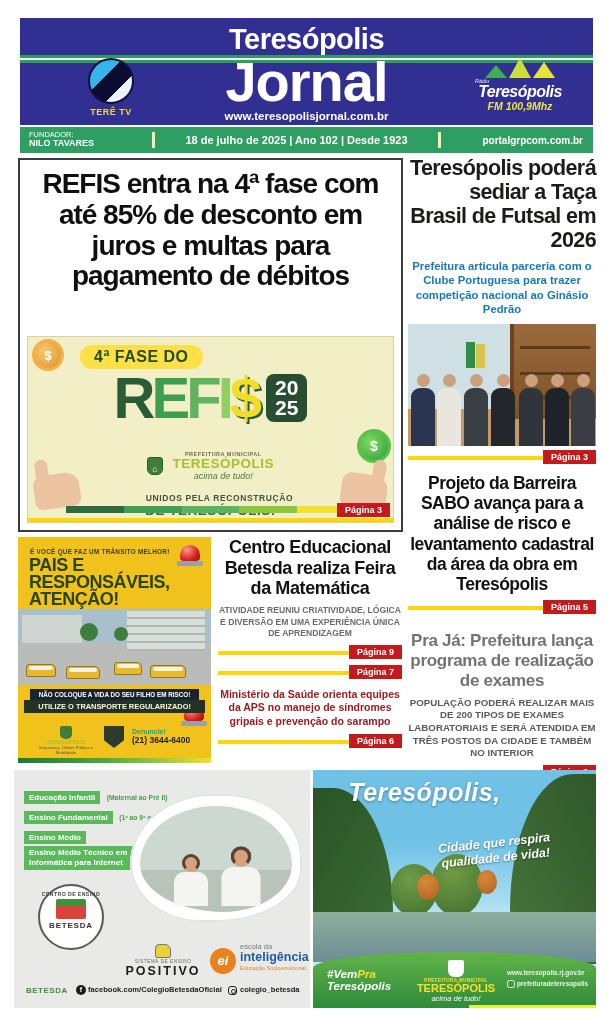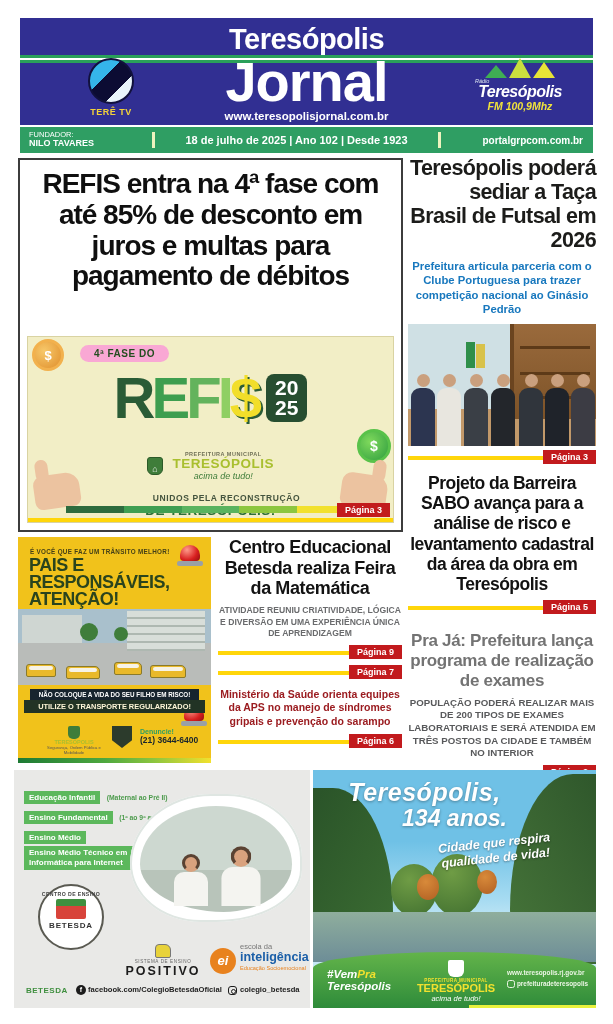--- a/index.html
+++ b/index.html
@@ -37,34 +37,34 @@
   #infobar .cell-date { flex:1; text-align:center; font-size:11px; font-weight:800; }
   #infobar .cell-portal { width:152px; text-align:right; padding-right:10px; font-size:10px; font-weight:800; }
 
   
   #leadbox { position:absolute; left:18px; top:158px; width:385px; height:374px; border:2px solid #3c3c3c; background:#fff; }
   #lead-headline { margin:9px 8px 4px; text-align:center; font-size:28px; font-weight:800; line-height:1.1; letter-spacing:-1px; color:#0f0f0f; }
   #refis-ad { position:absolute; left:7px; right:7px; top:176px; bottom:7px; background:#f2eec6; border:1px solid #d9d3a2; overflow:hidden; }
   .coin { position:absolute; border-radius:50%; display:flex; align-items:center; justify-content:center; font-weight:800; color:#fff; }
   .coin-gold { left:4px; top:2px; width:32px; height:32px; background:radial-gradient(circle at 35% 35%, #f7c86a, #e08f2c); border:3px solid #f2b14d; font-size:13px; }
   .coin-green { right:2px; top:92px; width:34px; height:34px; background:radial-gradient(circle at 35% 35%, #7fd95c, #2f9e3f); border:3px solid #59c24a; font-size:14px; }
-  .phase-pill { position:absolute; left:52px; top:8px; background:#f9a8d4; color:#234d1f; font-size:10px; font-weight:800; padding:3px 14px; border-radius:14px; letter-spacing:0.5px; }
+  .phase-pill { position:absolute; left:52px; top:8px; background:#fde047; color:#234d1f; font-size:16px; font-weight:800; padding:3px 14px; border-radius:14px; letter-spacing:0.5px; }
   .refis-row { position:absolute; left:0; top:32px; width:100%; display:flex; justify-content:center; align-items:center; }
   .refis-letter { font-size:58px; font-weight:800; line-height:1; letter-spacing:-4px; }
   .rl-0{color:#2a5c36;} .rl-1{color:#3e9e4f;} .rl-2{color:#63b35c;} .rl-3{color:#8fcf63;} .rl-4{color:#f2de2a; text-shadow:2px 2px 0 #2a5c36;}
   .year-block { margin-left:8px; background:#274e30; border-radius:8px; padding:4px 9px; text-align:center; }
   .year-block div { color:#fff; font-weight:800; font-size:21px; line-height:0.95; }
   .crest-row { position:absolute; left:0; top:114px; width:100%; text-align:center; }
   .crest { display:inline-block; width:16px; height:18px; background:#3f7d3a; border-radius:3px 3px 6px 6px; border:1px solid #2c5a28; vertical-align:middle; margin-right:5px; }
   .crest-inner { display:inline-block; width:100%; text-align:center; color:#fff; font-size:9px; line-height:18px; }
   .crest-texts { display:inline-block; vertical-align:middle; text-align:center; }
   .org-small { font-size:5.5px; color:#707057; font-weight:700; letter-spacing:0.5px; }
   .org-name { font-size:13.5px; font-weight:800; color:#a9bf2f; line-height:1; letter-spacing:0.5px; }
   .org-tagline { font-size:9px; font-style:italic; color:#3f7d3a; }
-  .slogan1 { position:absolute; left:16px; top:156px; width:100%; text-align:center; font-size:8.5px; font-weight:700; color:#44543e; letter-spacing:0.6px; }
+  .slogan1 { position:absolute; left:9px; top:156px; width:100%; text-align:center; font-size:8.5px; font-weight:700; color:#44543e; letter-spacing:0.6px; }
   .slogan2 { position:absolute; left:0; top:166px; width:100%; text-align:center; font-size:13.5px; font-weight:800; color:#2c6e38; letter-spacing:0.5px; }
   .thumb { position:absolute; width:46px; height:34px; background:#ecc3a0; border-radius:10px 14px 8px 8px; }
   .thumb:before { content:""; position:absolute; top:-16px; width:13px; height:22px; background:#ecc3a0; border-radius:7px; }
   .thumb-left { left:6px; bottom:14px; transform:rotate(-8deg); } .thumb-left:before{ left:4px; }
   .thumb-right { right:6px; bottom:14px; transform:rotate(8deg); } .thumb-right:before{ right:4px; }
   .refis-stripe { position:absolute; left:38px; right:38px; bottom:9px; height:7px;
     background:linear-gradient(90deg,#2e6b3e 0 20%,#3f9e52 20% 40%,#59b35f 40% 60%,#8cc63f 60% 80%,#f2e12e 80%); }
   .ad-pagebadge { position:absolute; right:3px; bottom:5px; background:#c21a1d; color:#fff; font-size:9px; font-weight:800; padding:2px 8px; z-index:3; }
   .ad-yellowline { position:absolute; left:0; right:0; bottom:0; height:4px; background:#ffd60a; }
 
@@ -102,21 +102,21 @@
   .siren-a { right:8px; top:8px; } .siren-b { right:2px; top:100px; } .siren-c { right:4px; top:168px; }
   .transit-photo { position:absolute; left:0; top:72px; width:100%; height:76px; background:linear-gradient(180deg,#a9c0cc 0 45%,#b9bcb9 45%); }
   .building { position:absolute; background:#cfd6d2; }
   .b1 { left:4px; top:6px; width:60px; height:28px; }
   .b2 { right:6px; top:2px; width:78px; height:40px; background:repeating-linear-gradient(180deg,#d8ded9 0 6px,#aeb8b1 6px 8px); }
   .treeblob { position:absolute; border-radius:50%; background:#3f7d3a; }
   .van { position:absolute; height:13px; border-radius:3px 5px 2px 2px; background:#e9b92a; border:1px solid #8a7a2a; }
   .van:before { content:""; position:absolute; left:2px; right:2px; top:1px; height:4px; background:#f7f3e6; border-radius:2px; }
   .transit-warn1 { position:absolute; left:12px; top:152px; right:12px; background:#17242e; color:#fff; font-size:6.3px; font-weight:700; text-align:center; padding:2px 2px; }
   .transit-warn2 { position:absolute; left:6px; top:163px; right:6px; background:#223325; color:#fdf6d8; font-size:7.4px; font-weight:800; text-align:center; padding:2px 2px; }
-  .transit-logos { position:absolute; left:16px; bottom:7px; width:100%; height:32px;padding-left:21px; }
+  .transit-logos { position:absolute; left:8px; bottom:7px; width:100%; height:32px;padding-left:21px; }
   .t-pref { position:absolute; left:12px; top:2px; width:56px; text-align:center; }
   .t-pref .mini-crest { width:12px; height:13px; margin:0 auto; background:#3f7d3a; border-radius:2px 2px 5px 5px; }
   .t-pref .mini-name { font-size:5.5px; font-weight:800; color:#a9bf2f; }
   .t-pref .mini-sub { font-size:4.2px; color:#555; }
   .t-shield { position:absolute; left:78px; top:2px; width:20px; height:22px; background:#2c3b2c; clip-path:polygon(0 0,100% 0,100% 65%,50% 100%,0 65%); }
   .t-denounce { position:absolute; left:106px; top:4px; text-align:left; }
   .t-denounce .d1 { color:#2f9e63; font-size:7px; font-weight:700; }
   .t-denounce .d2 { color:#17242e; font-size:8.5px; font-weight:800; }
   .transit-stripe { position:absolute; left:0; bottom:0; width:100%; height:5px; background:linear-gradient(90deg,#1d7a34,#4ea83f 45%,#8bc53f 70%,#f2e12e); }
 
@@ -451,21 +451,20 @@
     <div class="mount mount-r"></div>
     <div class="island">
       <div class="tgreen" style="left:0; top:10px; width:46px; height:52px;"></div>
       <div class="tgreen" style="left:40px; top:0; width:52px; height:62px;"></div>
       <div class="torange" style="left:26px; top:20px; width:22px; height:26px;"></div>
       <div class="torange" style="left:86px; top:16px; width:20px; height:24px;"></div>
     </div>
     <div class="water"></div>
     <div class="city-title">
       <div class="ct-1">Teresópolis,</div>
-      <div class="ct-2">134 anos.</div>
     </div>
     <div class="city-script">
       <div>Cidade que respira</div>
       <div>qualidade de vida!</div>
     </div>
     <div class="city-wave">
       <div class="cw-hash">
         <div><span class="wh">#Vem</span><span class="yl">Pra</span></div>
         <div class="wh">Teresópolis</div>
       </div>

